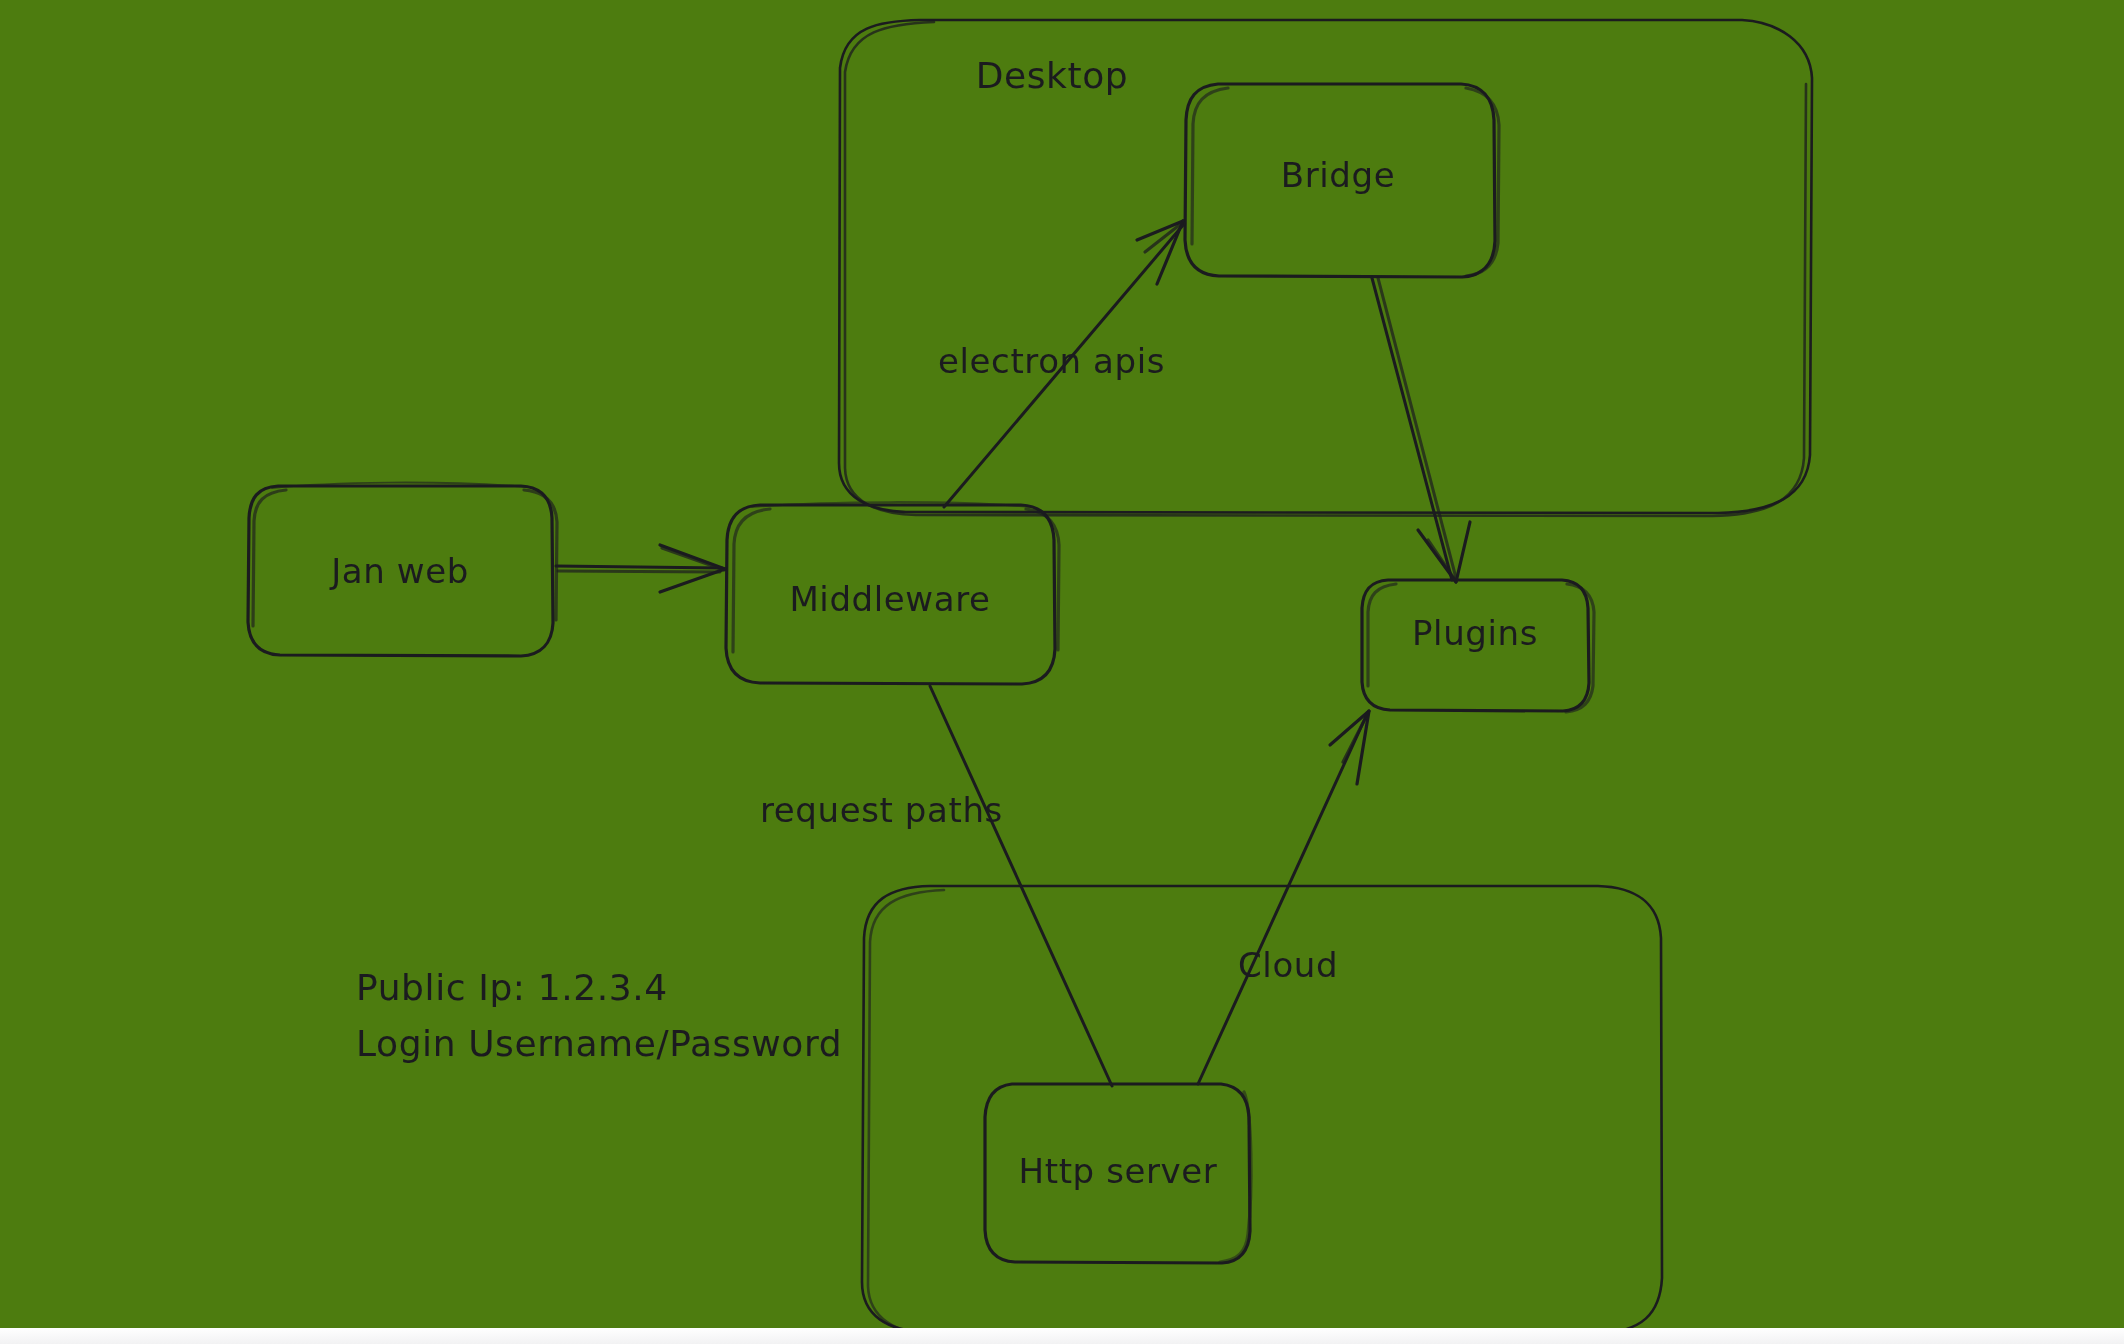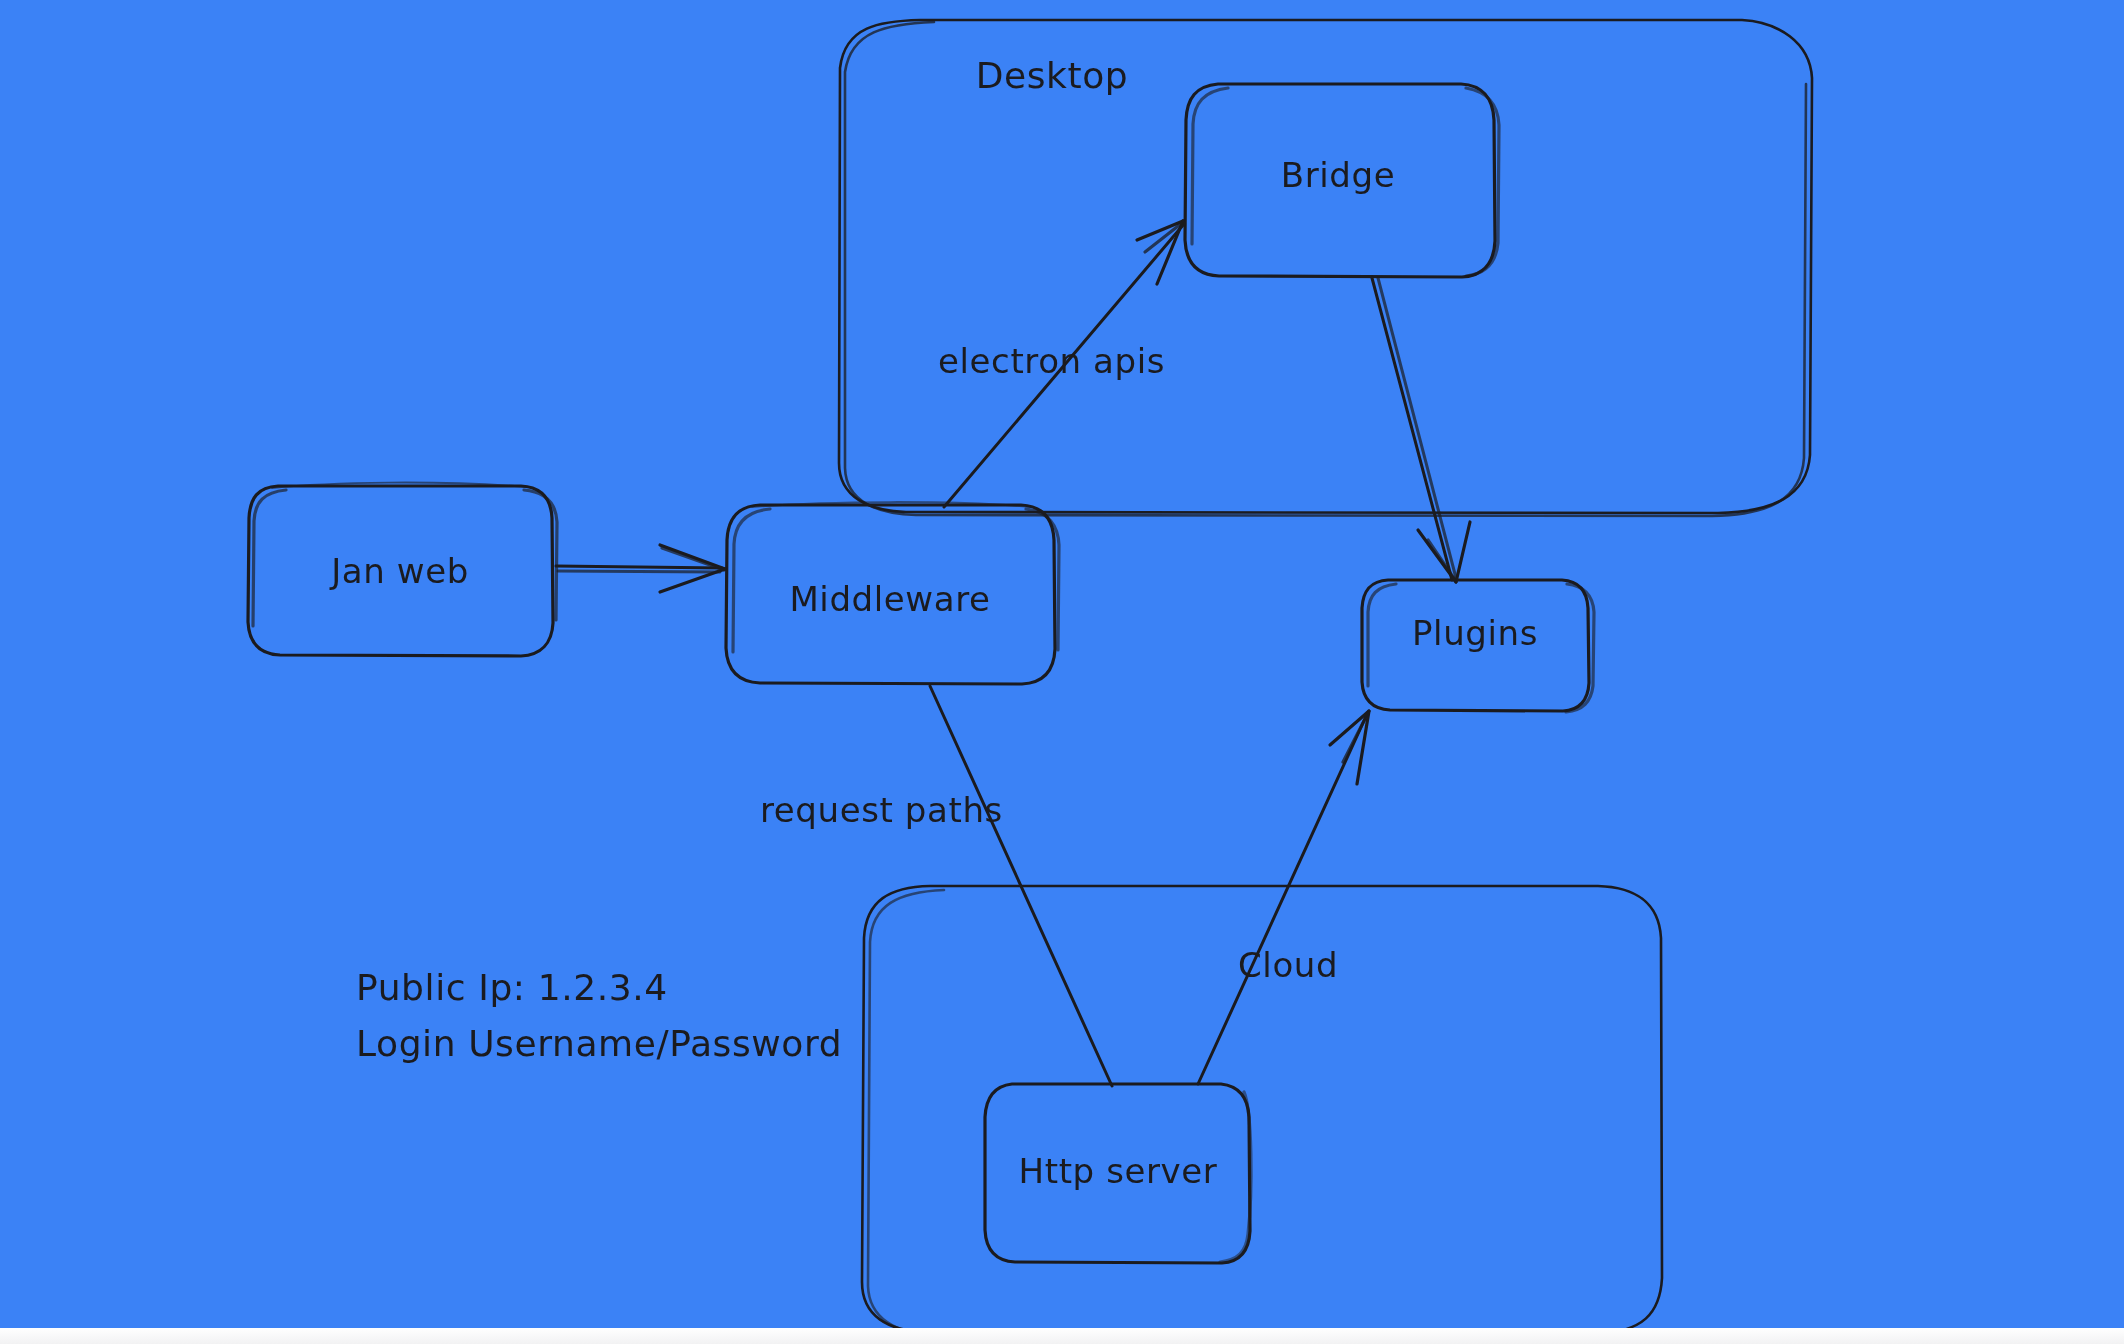--- a/index.html
+++ b/index.html
@@ -11,21 +11,21 @@
   body {
     width: 2124px;
     height: 1344px;
     overflow: hidden;
     font-family: "DejaVu Sans", sans-serif;
   }
   #canvas-wrap {
     position: relative;
     width: 2124px;
     height: 1344px;
-    background: #3b82f6;
+    background: #4d7c0f;
   }
   #bottom-band {
     position: absolute;
     left: 0;
     bottom: 0;
     width: 2124px;
     height: 16px;
     background: linear-gradient(to bottom, #ffffff 0%, #f7f7f8 60%, #f2f2f3 100%);
     pointer-events: none;
   }

